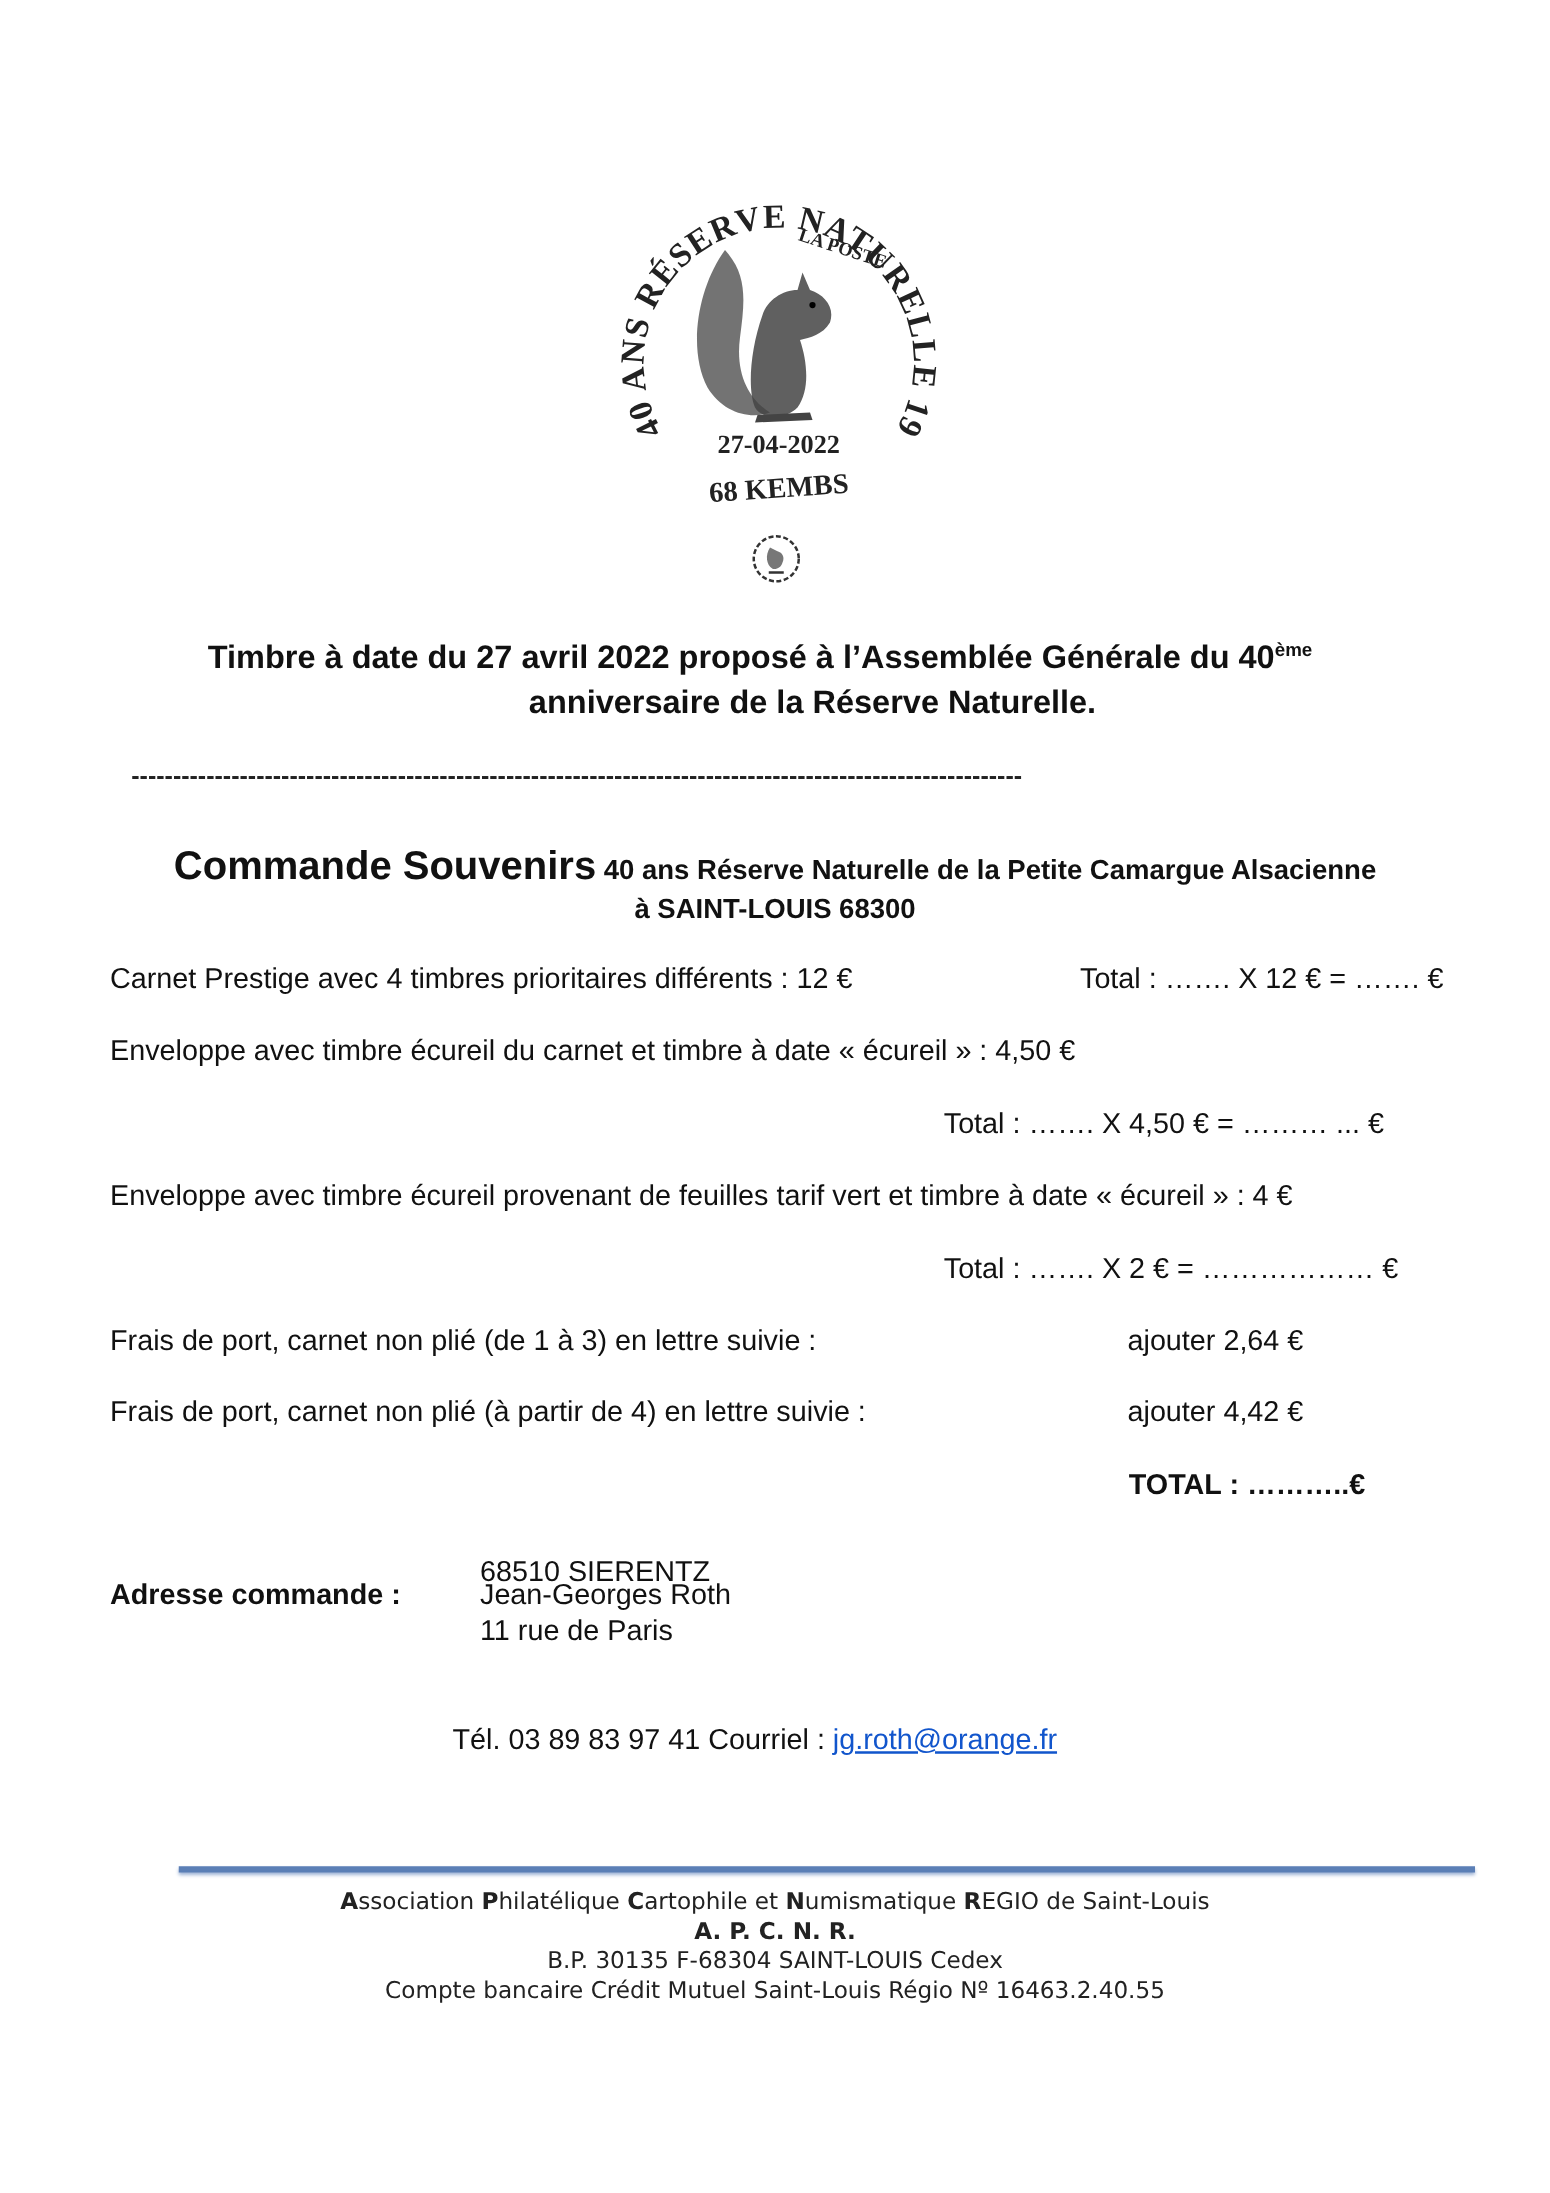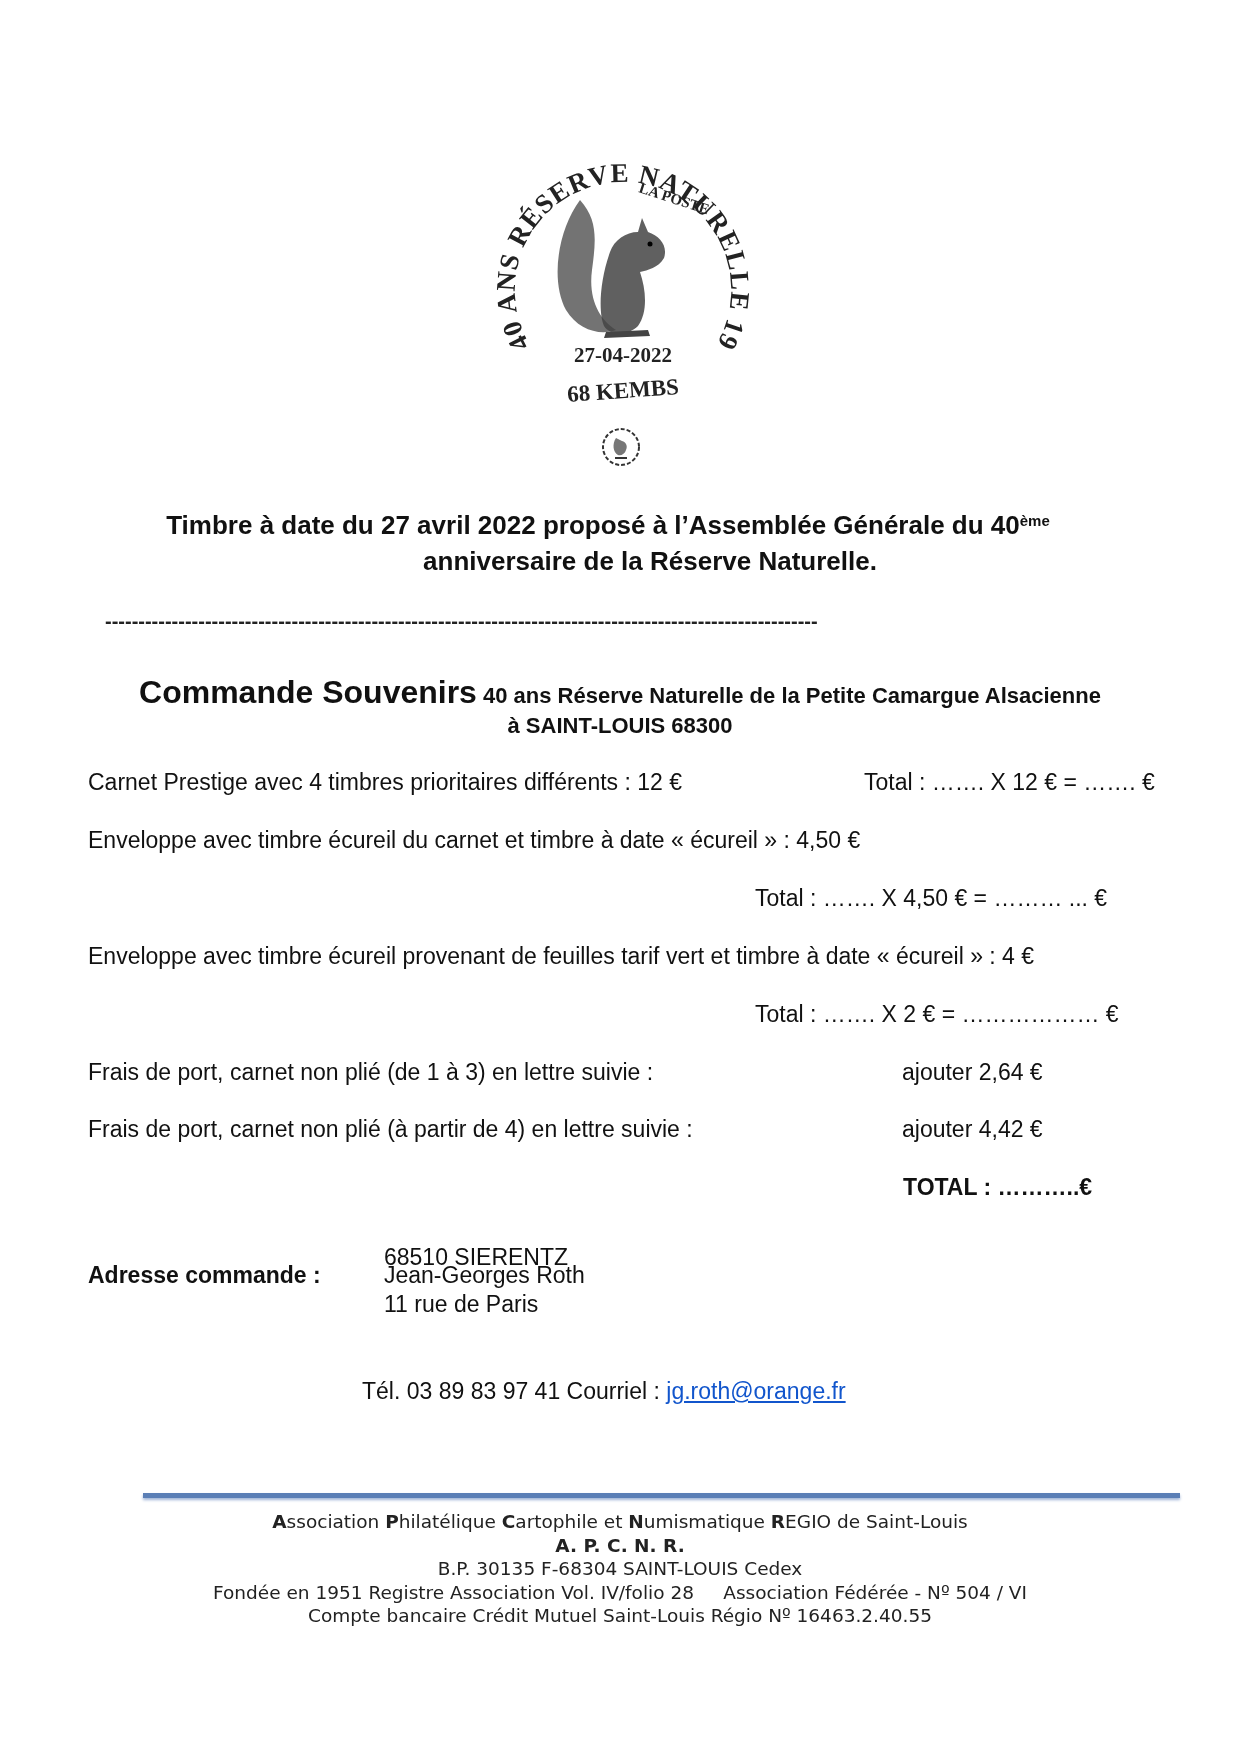--- a/index.html
+++ b/index.html
@@ -95,15 +95,14 @@
   <span>Tél. 03 89 83 97 41 Courriel : </span><a class="link">jg.roth@orange.fr</a>
 </div>
 
 <div class="abs rule"></div>
 <div class="abs footer">
   <div>
     <b>A</b><span>ssociation </span><b>P</b><span>hilatélique </span><b>C</b><span>artophile et </span><b>N</b><span>umismatique </span><b>R</b><span>EGIO de Saint-Louis</span>
   </div>
   <div><b>A. P. C. N. R.</b></div>
   <div>B.P. 30135 F-68304 SAINT-LOUIS Cedex</div>
-  <div><span>Fondée en 1951 Registre Association Vol. IV/folio 28</span>&nbsp;&nbsp;&nbsp;&nbsp;&nbsp;<span>Association Fédérée - Nº 504 / VI</span></div>
   <div>Compte bancaire Crédit Mutuel Saint-Louis Régio Nº 16463.2.40.55</div>
 </div>
 
 </body></html>

